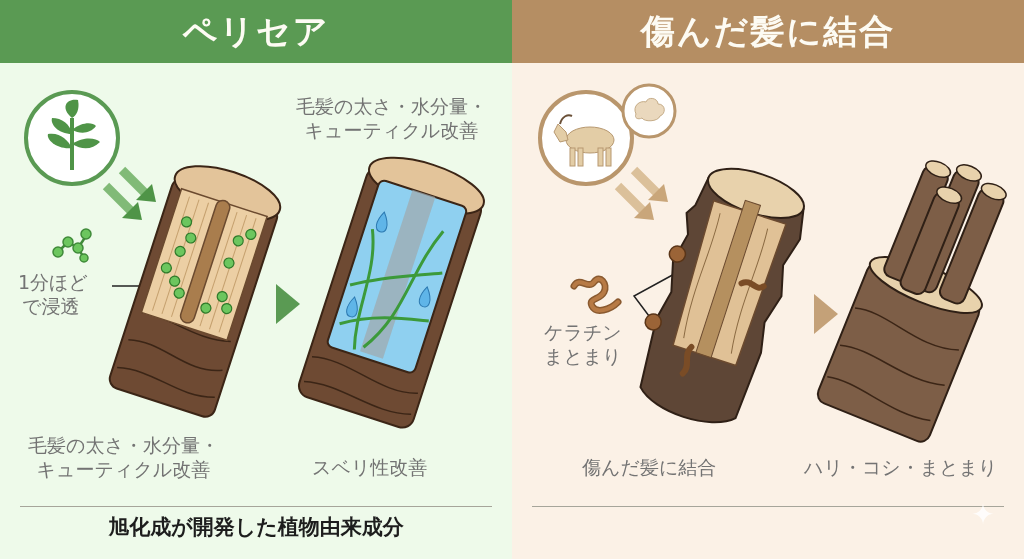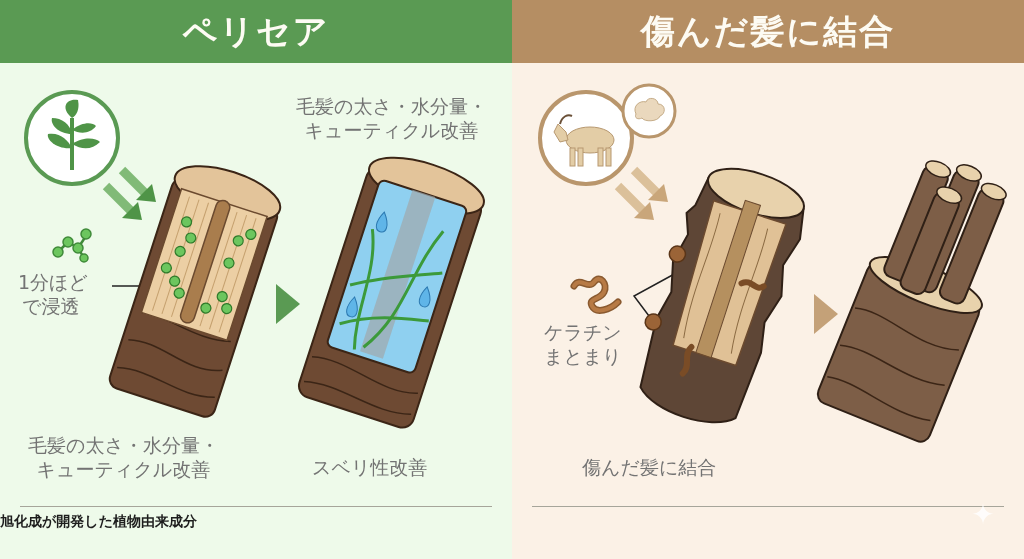--- a/index.html
+++ b/index.html
@@ -9,22 +9,22 @@
   .panel.left { left:0; background:#eefaea; }
   .panel.right { left:512px; background:#fbf1e6; }
   .header { position:absolute; left:0; top:0; width:512px; height:63px;
             display:flex; align-items:center; justify-content:center;
             color:#fdfbf3; font-size:34px; font-weight:bold; letter-spacing:2px; }
   .left .header { background:#5a9a53; }
   .right .header { background:#b58e63; }
   .lbl { position:absolute; color:#737373; font-weight:normal; font-size:19px;
          line-height:24px; text-align:center; white-space:nowrap; }
   .divider { position:absolute; left:20px; width:472px; top:506px; height:1px; background:#a6a59a; }
-  .footer { position:absolute; left:0; width:512px; top:513px; text-align:left;
-            font-size:14px; color:#1d1d1d; font-weight:bold; }
+  .footer { position:absolute; left:0; width:512px; top:513px; text-align:center;
+            font-size:21px; color:#1d1d1d; font-weight:bold; }
   svg { position:absolute; overflow:visible; }
   .sparkle { position:absolute; left:968px; top:500px; width:30px; height:30px; color:#ffffff; opacity:0.85; font-size:28px; line-height:30px; text-align:center; }
 </style>
 </head>
 <body>
 
 <div class="panel left">
   <div class="header">
     <span>ペリセア</span>
   </div>
@@ -223,17 +223,20 @@
           <ellipse cx="93" cy="12" rx="13" ry="7"></ellipse>
         <ellipse cx="123" cy="20" rx="13" ry="7"></ellipse>
           <ellipse cx="83" cy="40" rx="13" ry="7"></ellipse>
       </g>
     </g>
   </svg>
 
   <div class="lbl" style="left:70px;top:455px;">
     <span>傷んだ髪に結合</span>
   </div>
+  <div class="lbl" style="left:292px;top:455px;">
+    <span>ハリ・コシ・まとまり</span>
+  </div>
 
   <div class="divider"></div>
 </div>
 
 <div class="sparkle">✦</div>
 
 </body></html>

